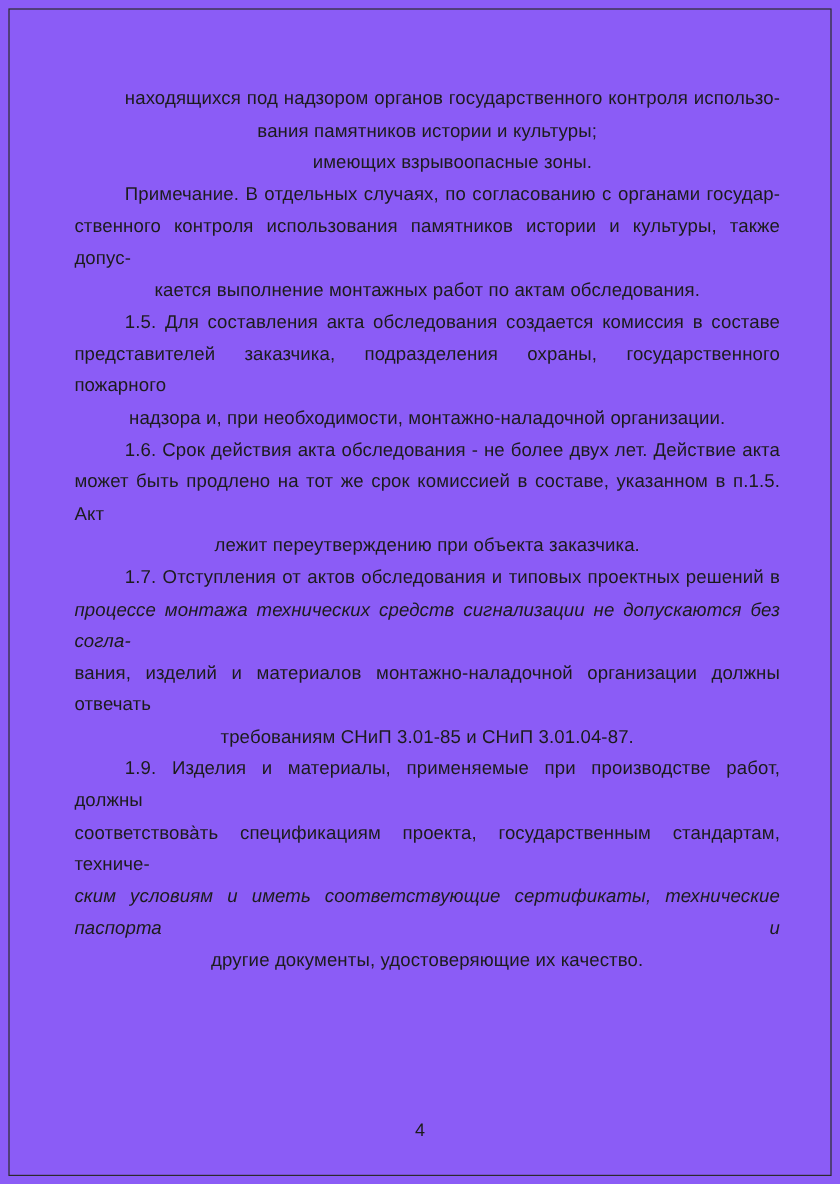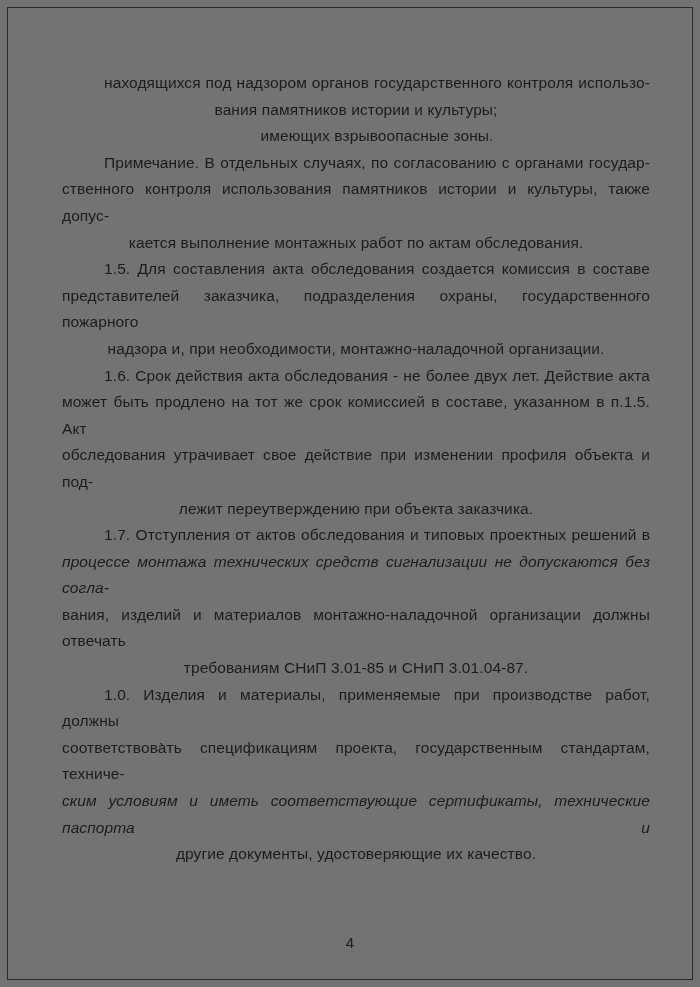--- a/index.html
+++ b/index.html
@@ -4,21 +4,21 @@
 <style>
   html, body {
     margin: 0;
     padding: 0;
     background: #ffffff;
   }
   .page {
     position: relative;
     width: 700px;
     height: 987px;
-    background: #737373;
+    background: #8b5cf6;
     overflow: hidden;
     font-family: "Liberation Sans", sans-serif;
     color: #1c1c1c;
   }
   .frame {
     position: absolute;
     inset: 7px;
     border: 1.5px solid #2b2b2b;
     pointer-events: none;
   }
@@ -76,32 +76,31 @@
         <div class="line">кается выполнение монтажных работ по актам обследования.</div>
       </div>
       <div class="para">
         <div class="line first jl">1.5. Для составления акта обследования создается комиссия в составе</div>
         <div class="line jl">представителей заказчика, подразделения охраны, государственного пожарного</div>
         <div class="line">надзора и, при необходимости, монтажно-наладочной организации.</div>
       </div>
       <div class="para">
         <div class="line first jl">1.6. Срок действия акта обследования - не более двух лет. Действие акта</div>
         <div class="line jl">может быть продлено на тот же срок комиссией в составе, указанном в п.1.5. Акт</div>
-        <div class="line jl">обследования утрачивает свое действие при изменении профиля объекта и под-</div>
         <div class="line">лежит переутверждению при объекта заказчика.</div>
       </div>
       <div class="para">
         <div class="line first jl">1.7. Отступления от актов обследования и типовых проектных решений в</div>
         <div class="line jl"><i>процессе монтажа технических средств сигнализации не допускаются без согла-</i></div>
       </div>
       <div class="para">
         <div class="line jl">вания, изделий и материалов монтажно-наладочной организации должны отвечать</div>
         <div class="line">требованиям СНиП 3.01-85 и СНиП 3.01.04-87.</div>
       </div>
       <div class="para">
-        <div class="line first jl">1.0. Изделия и материалы, применяемые при производстве работ, должны</div>
+        <div class="line first jl">1.9. Изделия и материалы, применяемые при производстве работ, должны</div>
         <div class="line jl">соответствова̀ть спецификациям проекта, государственным стандартам, техниче-</div>
         <div class="line jl"><i>ским условиям и иметь соответствующие сертификаты, технические паспорта и</i></div>
         <div class="line">другие документы, удостоверяющие их качество.</div>
       </div>
     </div>
   <div class="footer">4</div>
 </div>
 
 </body></html>

